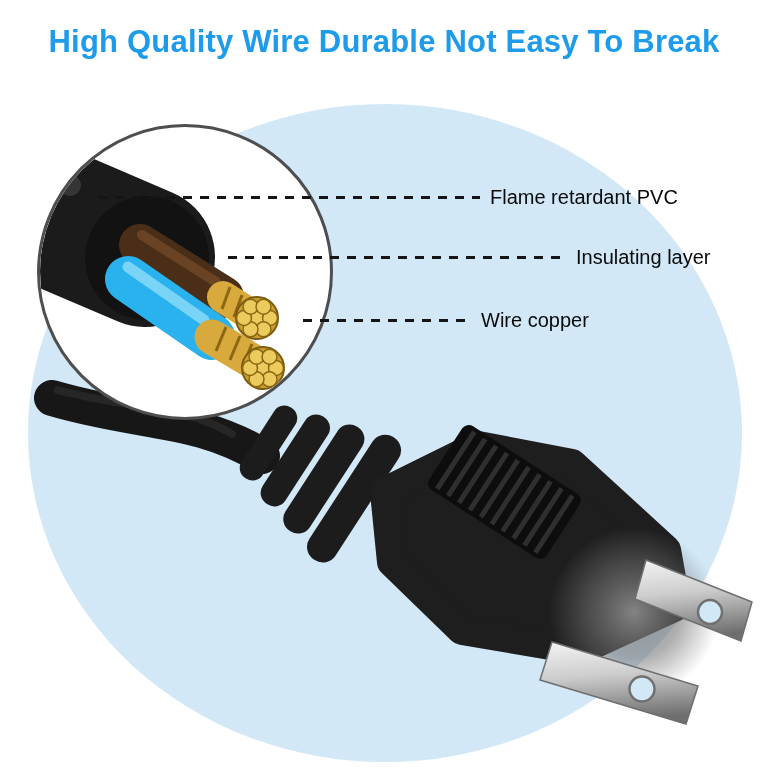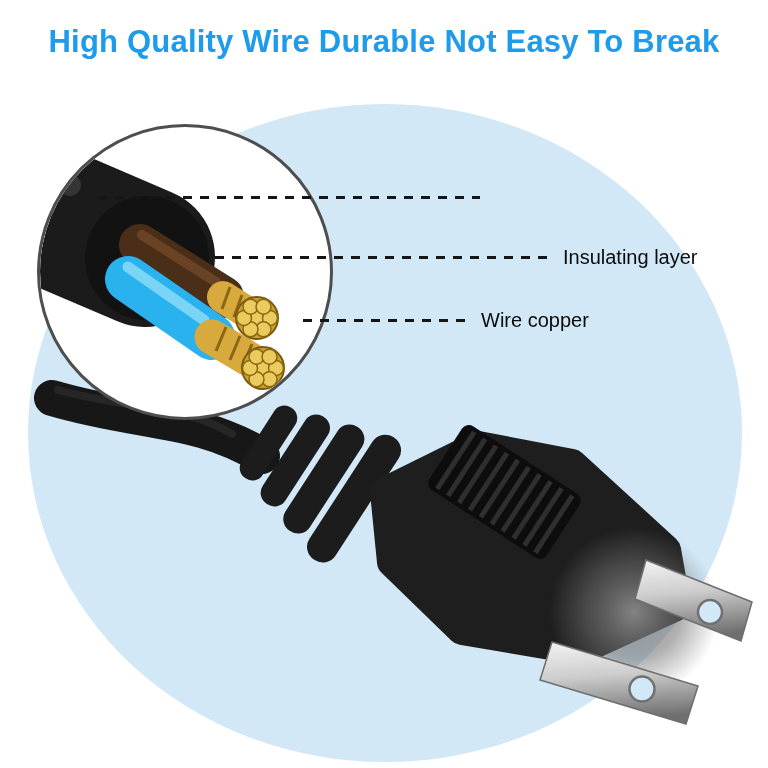--- a/index.html
+++ b/index.html
@@ -35,21 +35,21 @@
     position:absolute;display:flex;align-items:center;z-index:3;height:26px;
   }
   .callout .line{
     height:3px;
     background:repeating-linear-gradient(to right,#151515 0 9px,transparent 9px 17px);
   }
   .callout .label{
     font-size:20px;color:var(--label-text);margin-left:10px;white-space:nowrap;
   }
   #callout-0{left:98px;top:184px;}  #callout-0 .line{width:382px;}
-  #callout-1{left:215px;top:244px;} #callout-1 .line{width:338px;}
+  #callout-1{left:228px;top:244px;} #callout-1 .line{width:338px;}
   #callout-2{left:303px;top:307px;} #callout-2 .line{width:168px;}
 </style>
 </head>
 <body>
 
 <div class="page">
 
   <div class="title">High Quality Wire Durable Not Easy To Break</div>
 
   <div class="bg-circle"></div>
@@ -156,20 +156,21 @@
           <line x1="212" y1="217" x2="202" y2="241" stroke="#8a6812" stroke-width="3"></line>
           <use href="#copperTip" x="217" y="191"></use>
           <use href="#copperTip" x="223" y="241"></use>
         </g>
       </g>
     </svg>
   </div>
 
   <div class="callout" id="callout-0">
     <div class="line"></div>
+    <span class="label">Flame retardant PVC</span>
   </div>
   <div class="callout" id="callout-1">
     <div class="line"></div>
     <span class="label">Insulating layer</span>
   </div>
   <div class="callout" id="callout-2">
     <div class="line"></div>
     <span class="label">Wire copper</span>
   </div>
 

